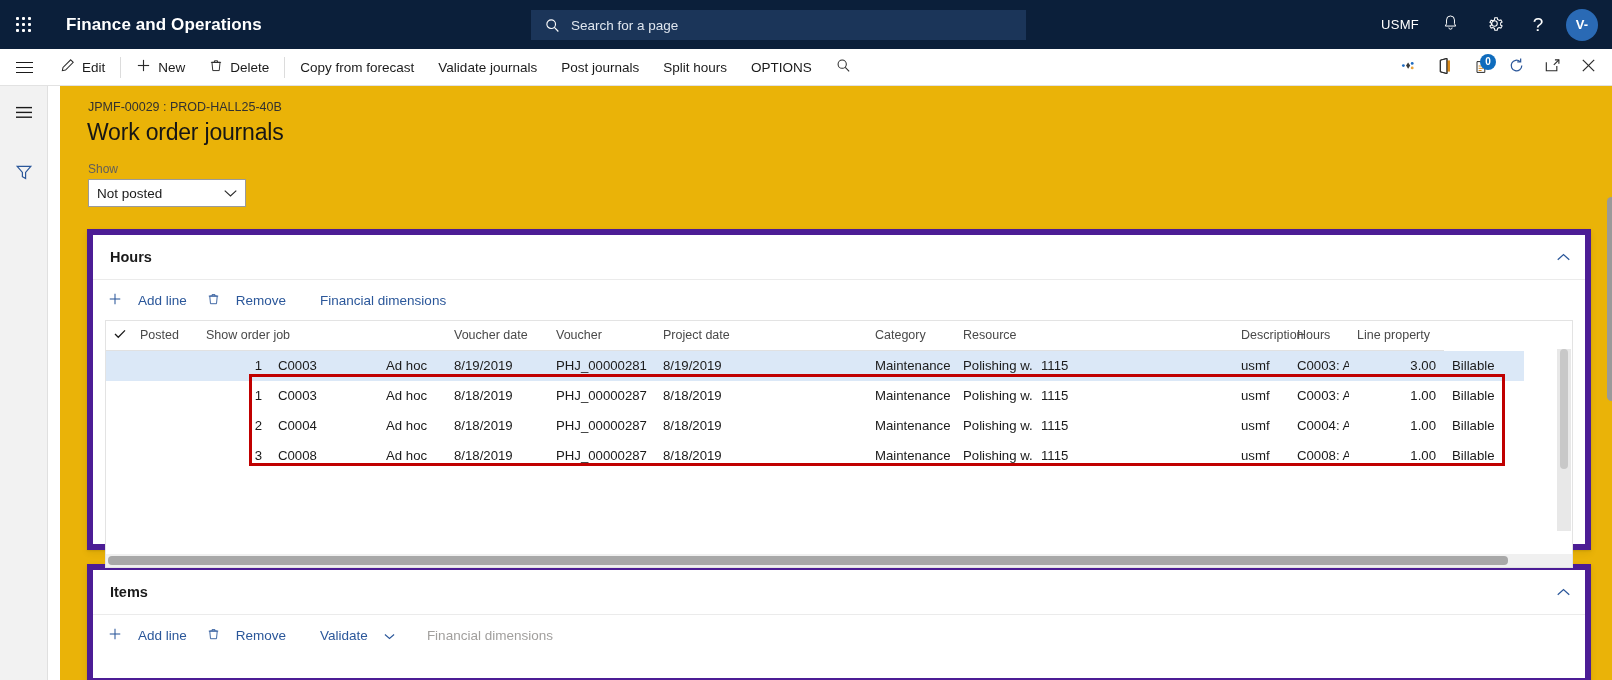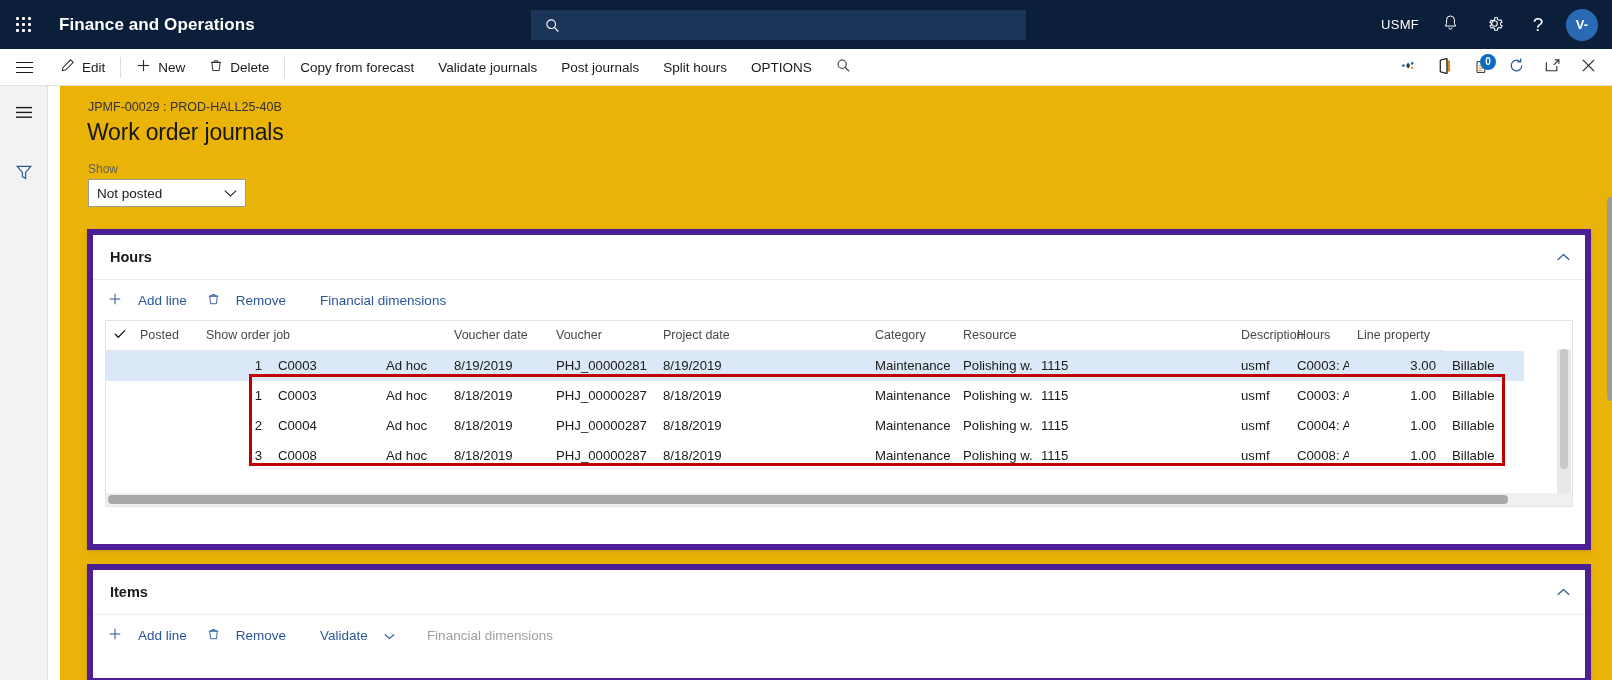--- a/index.html
+++ b/index.html
@@ -32,21 +32,21 @@
     gap: 2px;
   }
   .waffle-grid i {
     display: block; width: 3px; height: 3px;
     background: #ffffff; border-radius: 1px;
   }
   .brand {
     color: #ffffff;
     font-size: 17px;
     font-weight: bold;
-    margin-left: 11px;
+    margin-left: 18px;
     letter-spacing: 0.1px;
     white-space: nowrap;
   }
   .searchbox {
     position: absolute;
     left: 531px; top: 10px;
     width: 495px; height: 30px;
     background: #1b3559;
     display: flex; align-items: center;
     padding-left: 14px;
@@ -270,20 +270,21 @@
   </div>
   <div class="brand">Finance and Operations</div>
 
   <div class="searchbox">
     <span class="mag">
       <svg width="15" height="15" viewBox="0 0 16 16">
           <circle cx="6.6" cy="6.6" r="4.6" fill="none" stroke="#ffffff" stroke-width="1.2"></circle>
           <line x1="10" y1="10" x2="14.2" y2="14.4" stroke="#ffffff" stroke-width="1.2"></line>
         </svg>
     </span>
+    <input type="text" placeholder="Search for a page" style="">
   </div>
 
   <div class="topright">
     <div class="titem company-label">USMF</div>
     <div class="titem">
       <span>
         <svg width="17" height="18" viewBox="0 0 18 20">
             <path d="M9 2.2a4.4 4.4 0 0 0-4.4 4.4v4.1L3.3 13.4h11.4l-1.3-2.7V6.6A4.4 4.4 0 0 0 9 2.2z" fill="none" stroke="#ffffff" stroke-width="1.1"></path>
             <path d="M7.2 15.1a1.8 1.8 0 0 0 3.6 0" fill="none" stroke="#ffffff" stroke-width="1.1"></path>
           </svg>
@@ -479,21 +480,21 @@
               <path d="M3.4 4.4h9.2l-.9 9.4H4.3z" fill="none" stroke="#2b579a" stroke-width="1.1"></path>
               <line x1="2.2" y1="4.4" x2="13.8" y2="4.4" stroke="#2b579a" stroke-width="1.1"></line>
               <path d="M6.2 4.2V2.6h3.6v1.6" fill="none" stroke="#2b579a" stroke-width="1.1"></path>
             </svg>
         </span>
         <span>Remove</span>
       </div>
       <div class="tb" style="margin-left:14px;">Financial dimensions</div>
     </div>
 
-    <div class="gridwrap" style="height:187px;">
+    <div class="gridwrap" style="height:248px;">
       <table class="grid">
         <colgroup>
           <col style="width:26px">
             <col style="width:66px">
             <col style="width:72px">
             <col style="width:108px">
           <col style="width:68px">
             <col style="width:102px">
             <col style="width:107px">
             <col style="width:212px">

